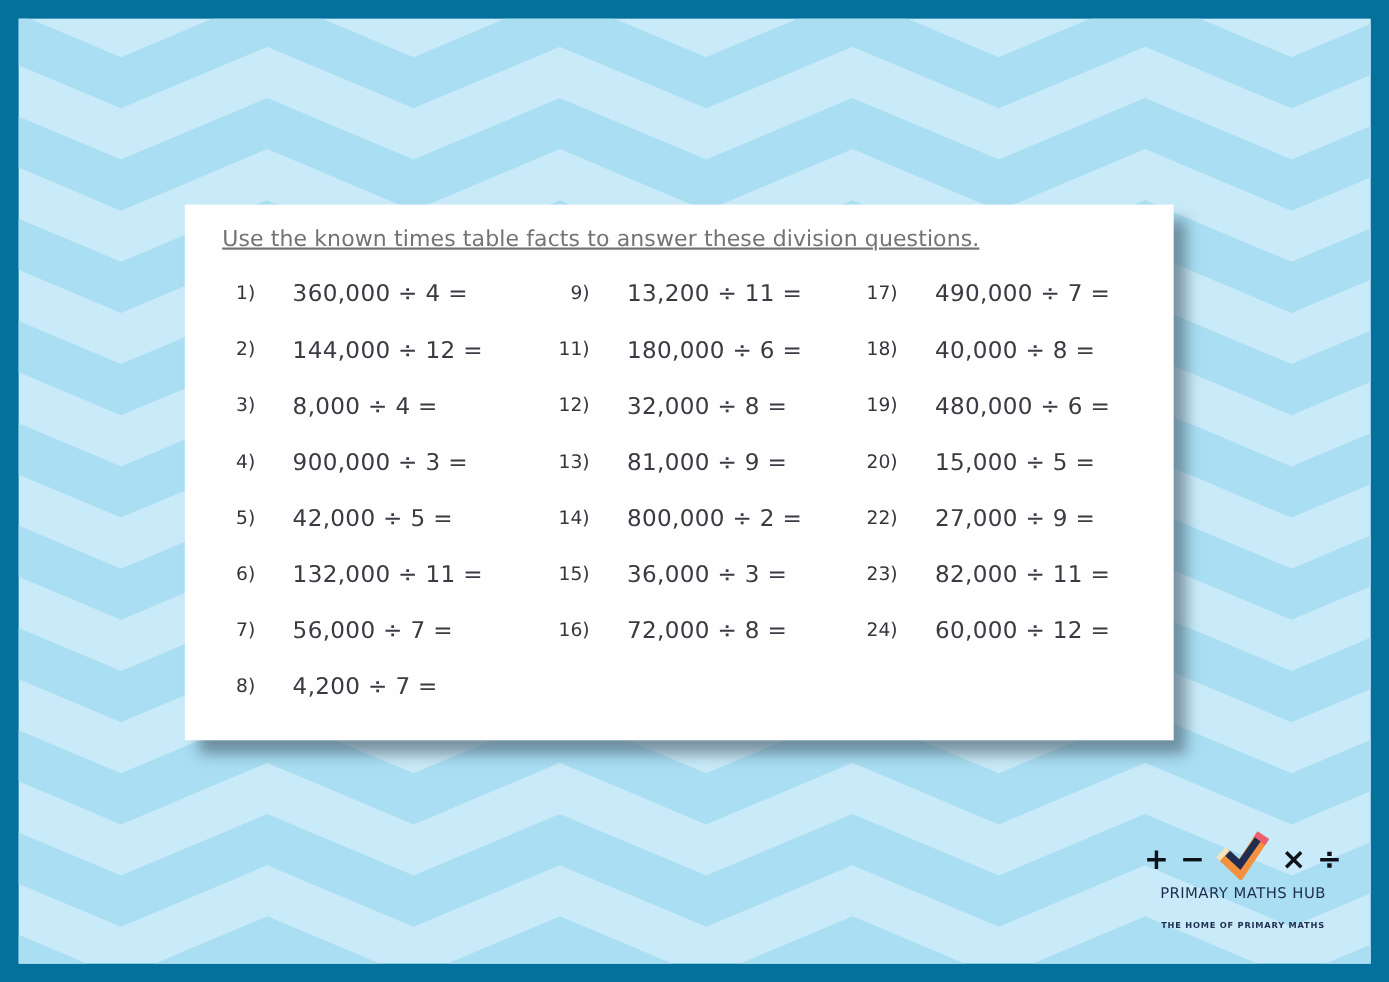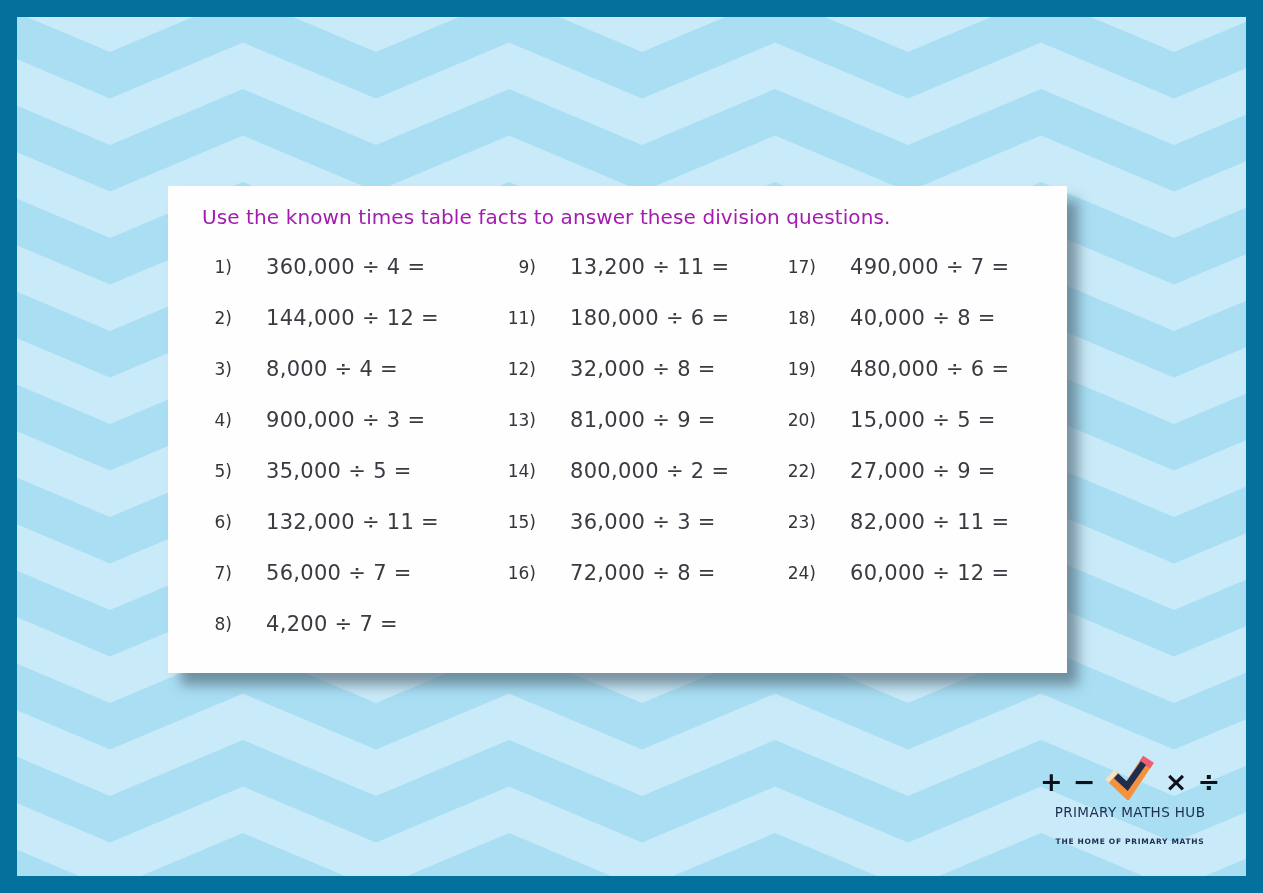--- a/index.html
+++ b/index.html
@@ -22,21 +22,21 @@
   }
   .panel{position:absolute;left:17px;top:17px;width:1229px;height:859px;background:var(--pattern-light);}
   .panel svg{position:absolute;left:0;top:0;display:block;}
   .card{
     position:absolute;left:168px;top:186px;width:899px;height:487px;
     background:var(--card-bg);
     box-shadow:12px 13px 12px -1px rgba(73,93,108,0.62);
   }
   .instruction{
     position:absolute;left:34px;top:19px;
-    font-size:20px;color:#a21caf;letter-spacing:0.1px;white-space:nowrap;
+    font-size:20px;color:#737373;letter-spacing:0.1px;white-space:nowrap;text-decoration:underline;
   }
   .q-col{position:absolute;top:55px;width:300px;}
   .q-col-1{left:26px;}
   .q-col-2{left:330px;}
   .q-col-3{left:610px;}
   .q-item{height:51px;display:flex;align-items:center;}
   .q-num{flex:none;width:38px;text-align:right;font-size:17px;color:#35353c;}
   .q-text{margin-left:34px;font-size:21px;color:var(--ink);letter-spacing:0.3px;white-space:nowrap;}
   .logo{position:absolute;left:1040px;top:750px;width:180px;text-align:center;}
   .logo-symbols{display:flex;justify-content:center;align-items:flex-end;gap:10px;height:50px;}
@@ -82,21 +82,21 @@
       <div class="q-item">
         <span class="q-num">3)</span>
         <span class="q-text">8,000 ÷ 4 =</span>
       </div>
       <div class="q-item">
         <span class="q-num">4)</span>
         <span class="q-text">900,000 ÷ 3 =</span>
       </div>
       <div class="q-item">
         <span class="q-num">5)</span>
-        <span class="q-text">35,000 ÷ 5 =</span>
+        <span class="q-text">42,000 ÷ 5 =</span>
       </div>
       <div class="q-item">
         <span class="q-num">6)</span>
         <span class="q-text">132,000 ÷ 11 =</span>
       </div>
       <div class="q-item">
         <span class="q-num">7)</span>
         <span class="q-text">56,000 ÷ 7 =</span>
       </div>
       <div class="q-item">

